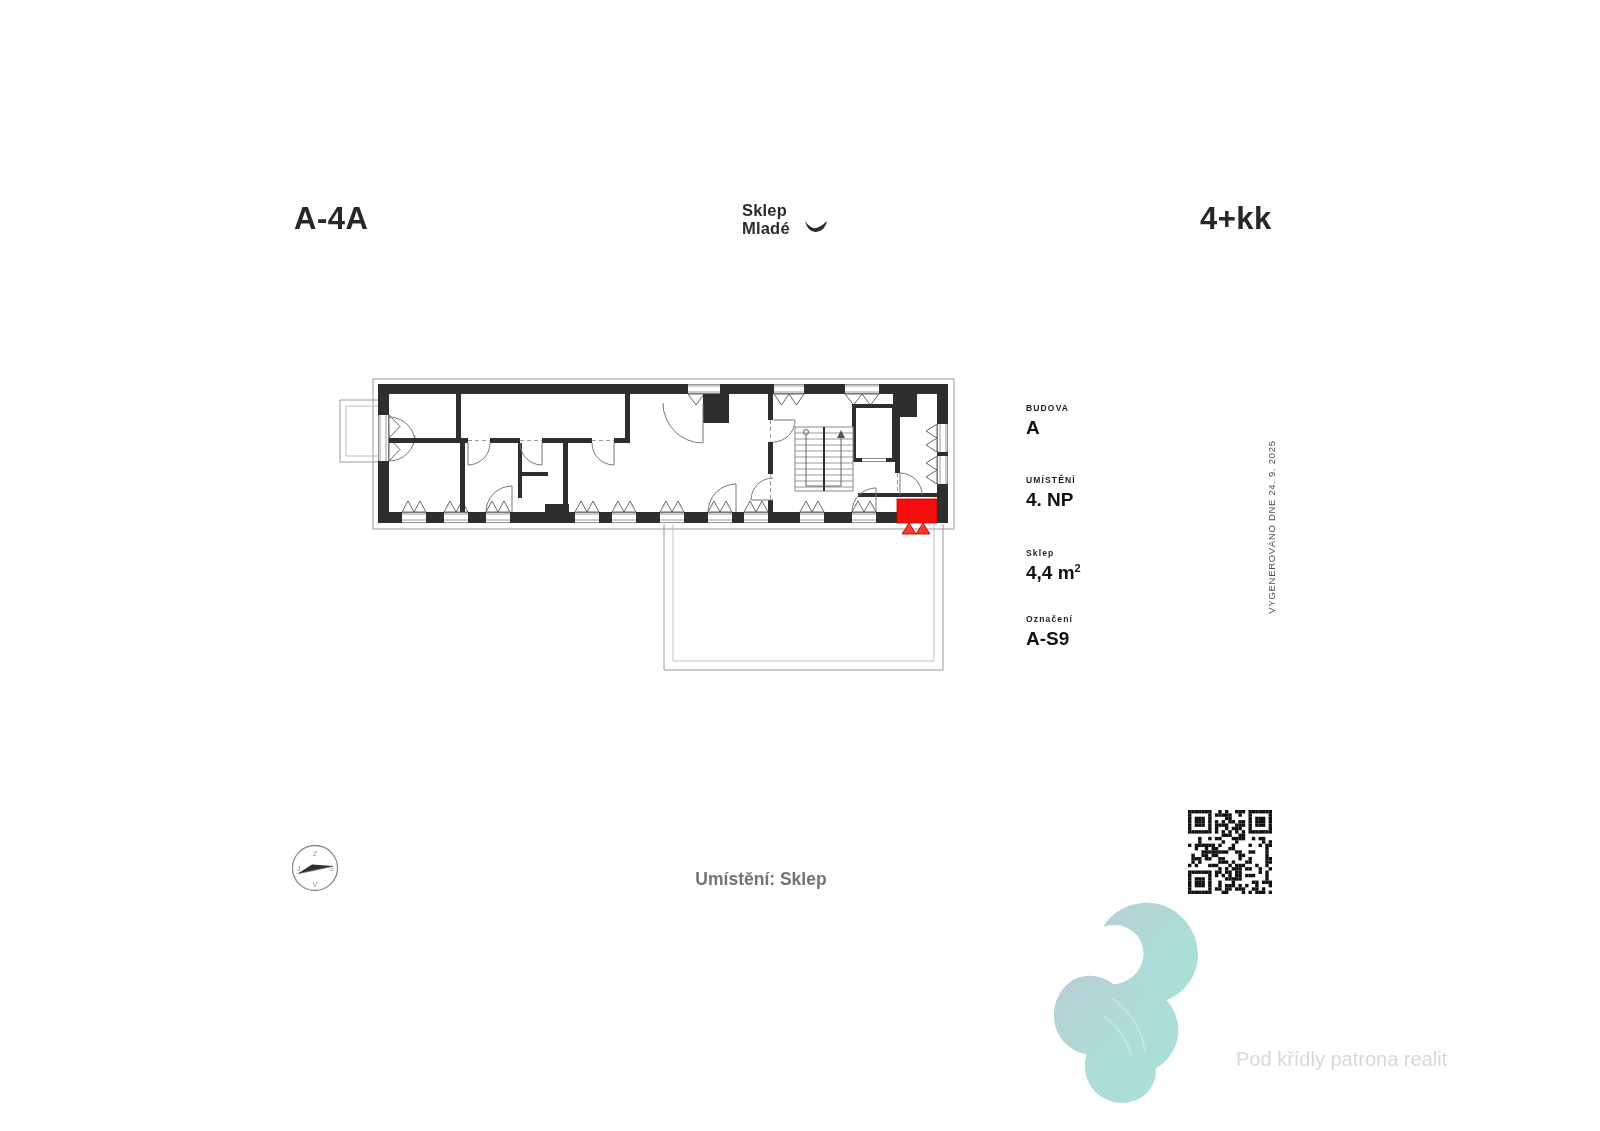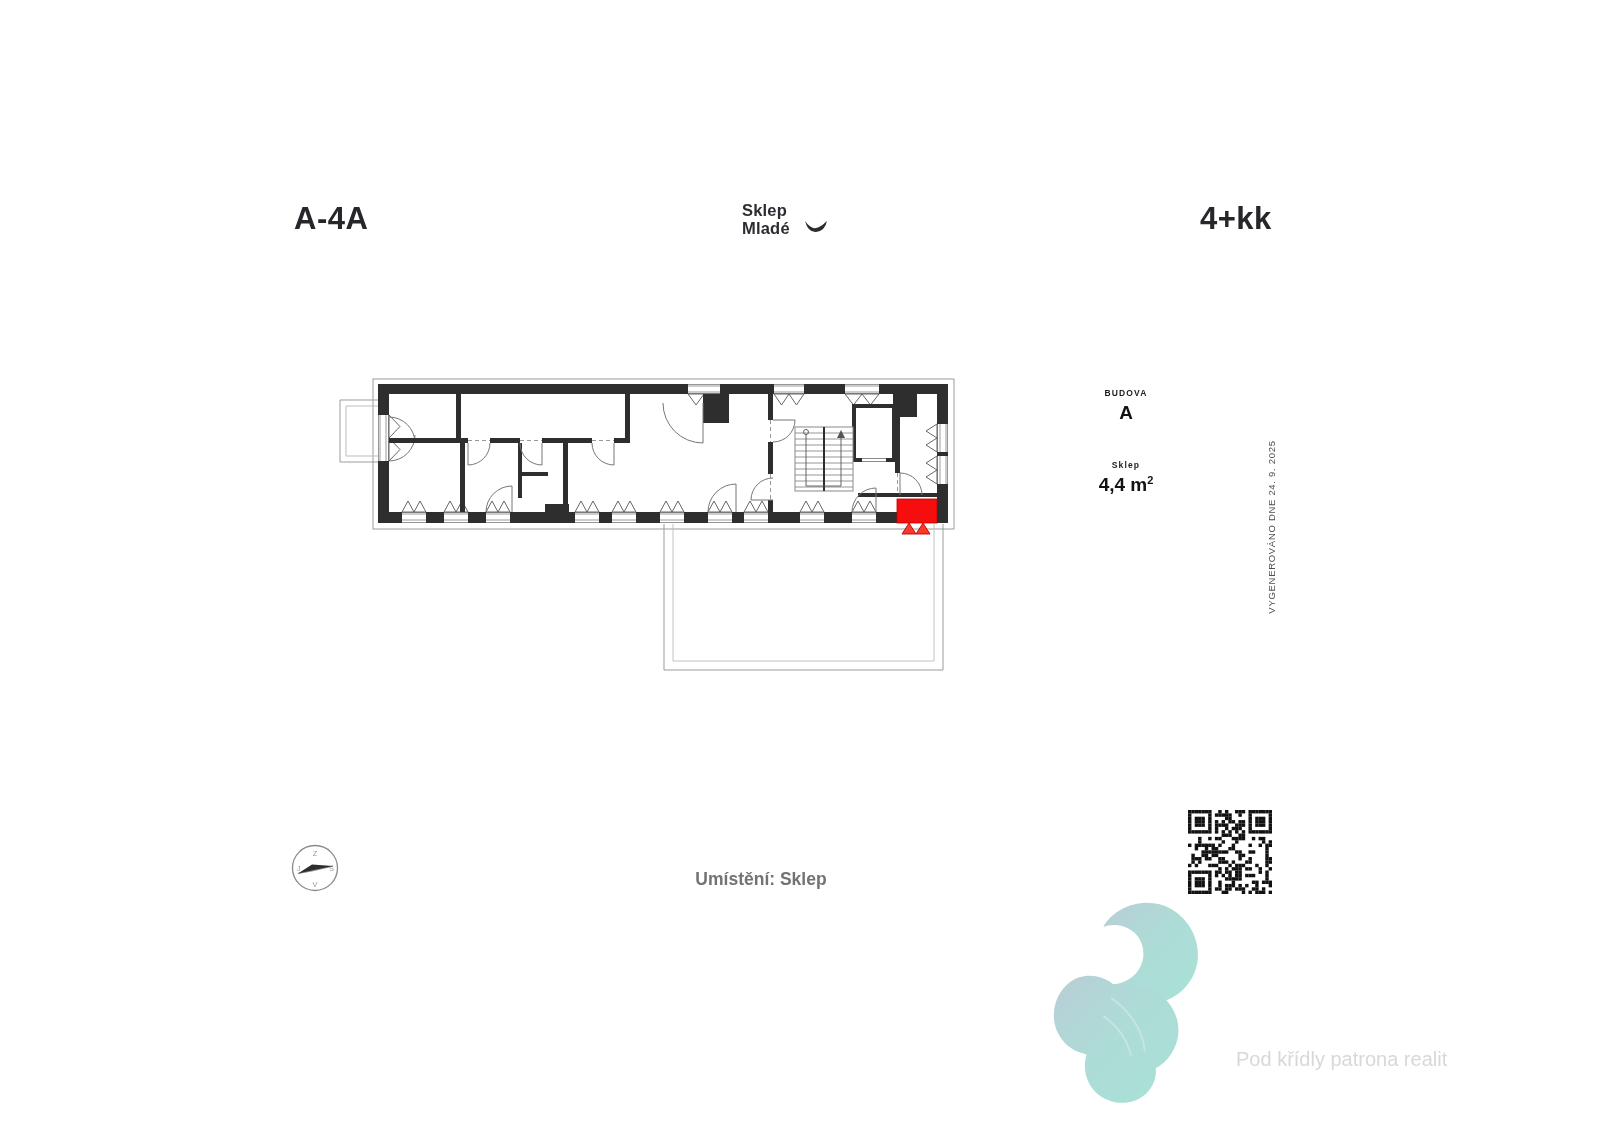--- a/index.html
+++ b/index.html
@@ -4,21 +4,21 @@
 <style>
   html,body{margin:0;padding:0;background:#ffffff;}
   #page{position:relative;width:1600px;height:1131px;background:#ffffff;overflow:hidden;
         font-family:"Liberation Sans",sans-serif;color:#222226;}
   .abs{position:absolute;}
 
   .unit-title{font-size:31px;font-weight:800;letter-spacing:.5px;color:#26262b;}
   .brand{font-size:16.5px;line-height:17.5px;font-weight:700;color:#2c2c33;letter-spacing:.2px;}
   .brand-wave{position:absolute;left:62px;top:18px;}
 
-  .info-panel{left:1026px;top:388px;width:200px;text-align:center;}
+  .info-panel{left:1026px;top:403px;width:200px;}
   .info-row{margin-bottom:30px;}
   .info-label{font-size:8.5px;font-weight:700;letter-spacing:1.15px;color:#1d1d21;}
   .info-value{font-size:19px;font-weight:700;color:#121216;margin-top:4px;}
   .info-value sup{font-size:11px;}
 
   .gen-note{left:1271px;top:527px;transform:translate(-50%,-50%) rotate(-90deg);
             white-space:nowrap;font-size:9.5px;letter-spacing:.7px;color:#4f4f4f;}
 
   .location-caption{left:761px;top:869px;transform:translateX(-50%);
                     font-size:17.5px;font-weight:700;color:#737373;white-space:nowrap;}
@@ -210,23 +210,31 @@
       <polygon points="333,866 298,873.5 314.5,870.5" fill="#ffffff" stroke="#8a8a8a" stroke-width="0.8"></polygon>
       <polygon points="333,866 298,873.5 312,864.5" fill="#2e2e2e"></polygon>
     </g>
   </svg>
 
   <div class="abs info-panel">
     <div class="info-row" style="margin-bottom:36px;">
       <div class="info-label">BUDOVA</div>
       <div class="info-value"><span>A</span><sup></sup></div>
     </div>
+    <div class="info-row" style="margin-bottom:36px;">
+      <div class="info-label">UMÍSTĚNÍ</div>
+      <div class="info-value"><span>4. NP</span><sup></sup></div>
+    </div>
     <div class="info-row" style="">
       <div class="info-label">Sklep</div>
       <div class="info-value"><span>4,4 m</span><sup>2</sup></div>
+    </div>
+    <div class="info-row">
+      <div class="info-label">Označení</div>
+      <div class="info-value"><span>A-S9</span><sup></sup></div>
     </div>
   </div>
 
   <div class="abs gen-note">VYGENEROVÁNO DNE 24. 9. 2025</div>
 
   <div class="abs location-caption">Umístění: Sklep</div>
 
   <svg id="qr" class="abs" viewBox="0 0 25 25">
       <rect x="9" y="0" width="1.02" height="1.02" fill="#111"></rect>
       <rect x="11" y="0" width="1.02" height="1.02" fill="#111"></rect>

